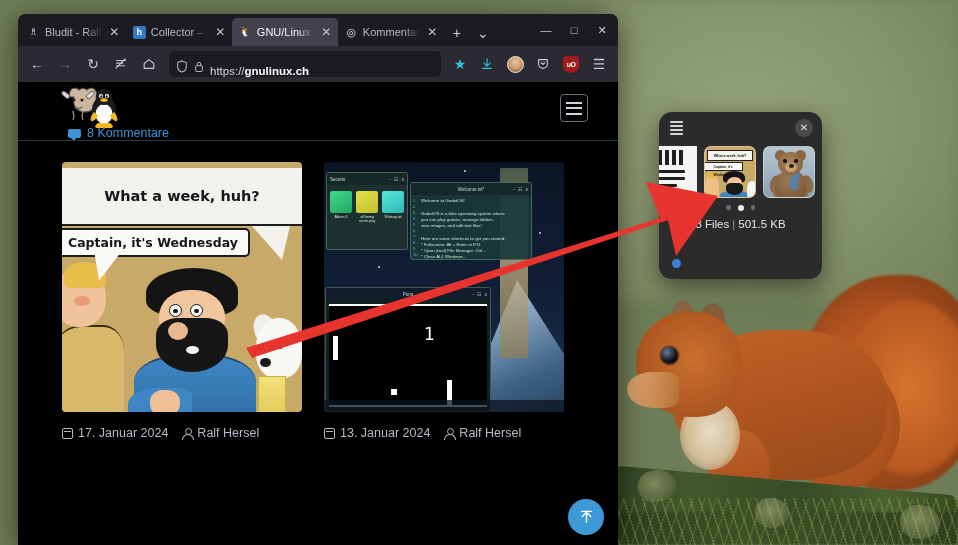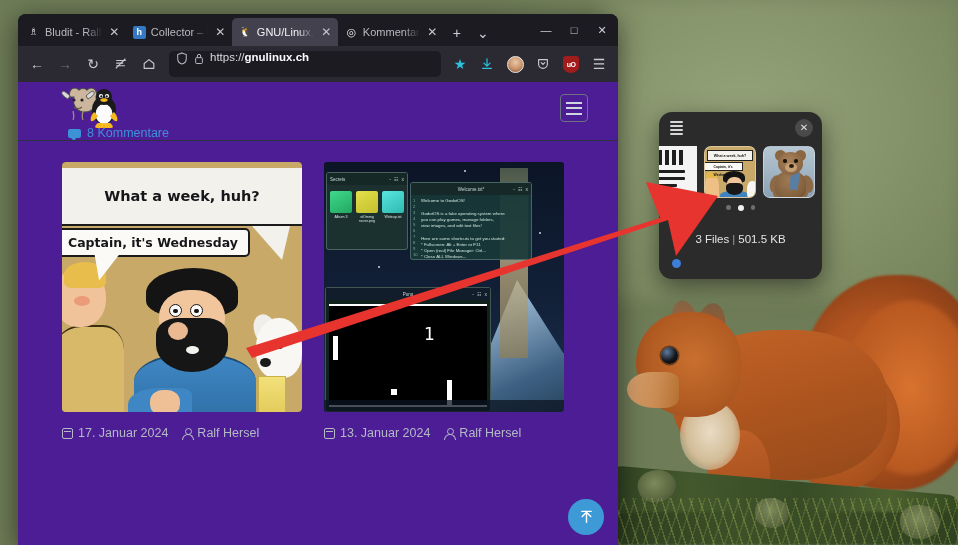--- a/index.html
+++ b/index.html
@@ -203,21 +203,21 @@
     display: flex; align-items: center; justify-content: center;
     color: #c9c8d0; font-size: 14px; border-radius: 4px;
   }
   .nav-btn.dim { color: #6f6e78; }
   #urlbar {
     flex: 1 1 auto;
     height: 26px;
     background: #1c1b22;
     border-radius: 5px;
     display: flex;
-    align-items: flex-start;
+    align-items: flex-end;
     gap: 6px;
     padding: 0 7px;
     margin: 0 5px;
     min-width: 0;
   }
   #url-text {
     flex: 1 1 auto;
     font-size: 11.5px;
     color: #d8d7de;
     white-space: nowrap;
@@ -241,21 +241,21 @@
     border-radius: 3px 3px 50% 50% / 3px 3px 40% 40%;
     color: #fff; font-size: 7px; font-weight: bold;
     display: flex; align-items: center; justify-content: center;
     letter-spacing: -0.5px;
   }
 
   
   #page {
     position: absolute;
     left: 0; top: 68px; right: 0; bottom: 0;
-    background: #4c1d95;
+    background: #000000;
     overflow: hidden;
   }
   #site-header {
     height: 48px;
     display: flex;
     align-items: center;
     justify-content: space-between;
     padding: 4px 30px 0 42px;
     position: relative;
   }
@@ -648,21 +648,21 @@
   #bear-leg2 { left: 30px; }
 
   #col-dots {
     display: flex; justify-content: center; gap: 7px;
     margin-top: 7px;
   }
   .col-dot { width: 4.5px; height: 4.5px; border-radius: 50%; background: #6d6d6d; }
   .col-dot.on { background: #f1f1f1; width: 6px; height: 6px; }
   #col-info {
     text-align: center;
-    margin-top: 22px;
+    margin-top: 7px;
     font-size: 11.5px;
     color: #e3e3e3;
   }
   #col-info .sep { color: #9a9a9a; margin: 0 3px; }
   #col-blue-dot {
     position: absolute; left: 13px; bottom: 11px;
     width: 9px; height: 9px; border-radius: 50%; background: #3d7ed6;
   }
 
   

